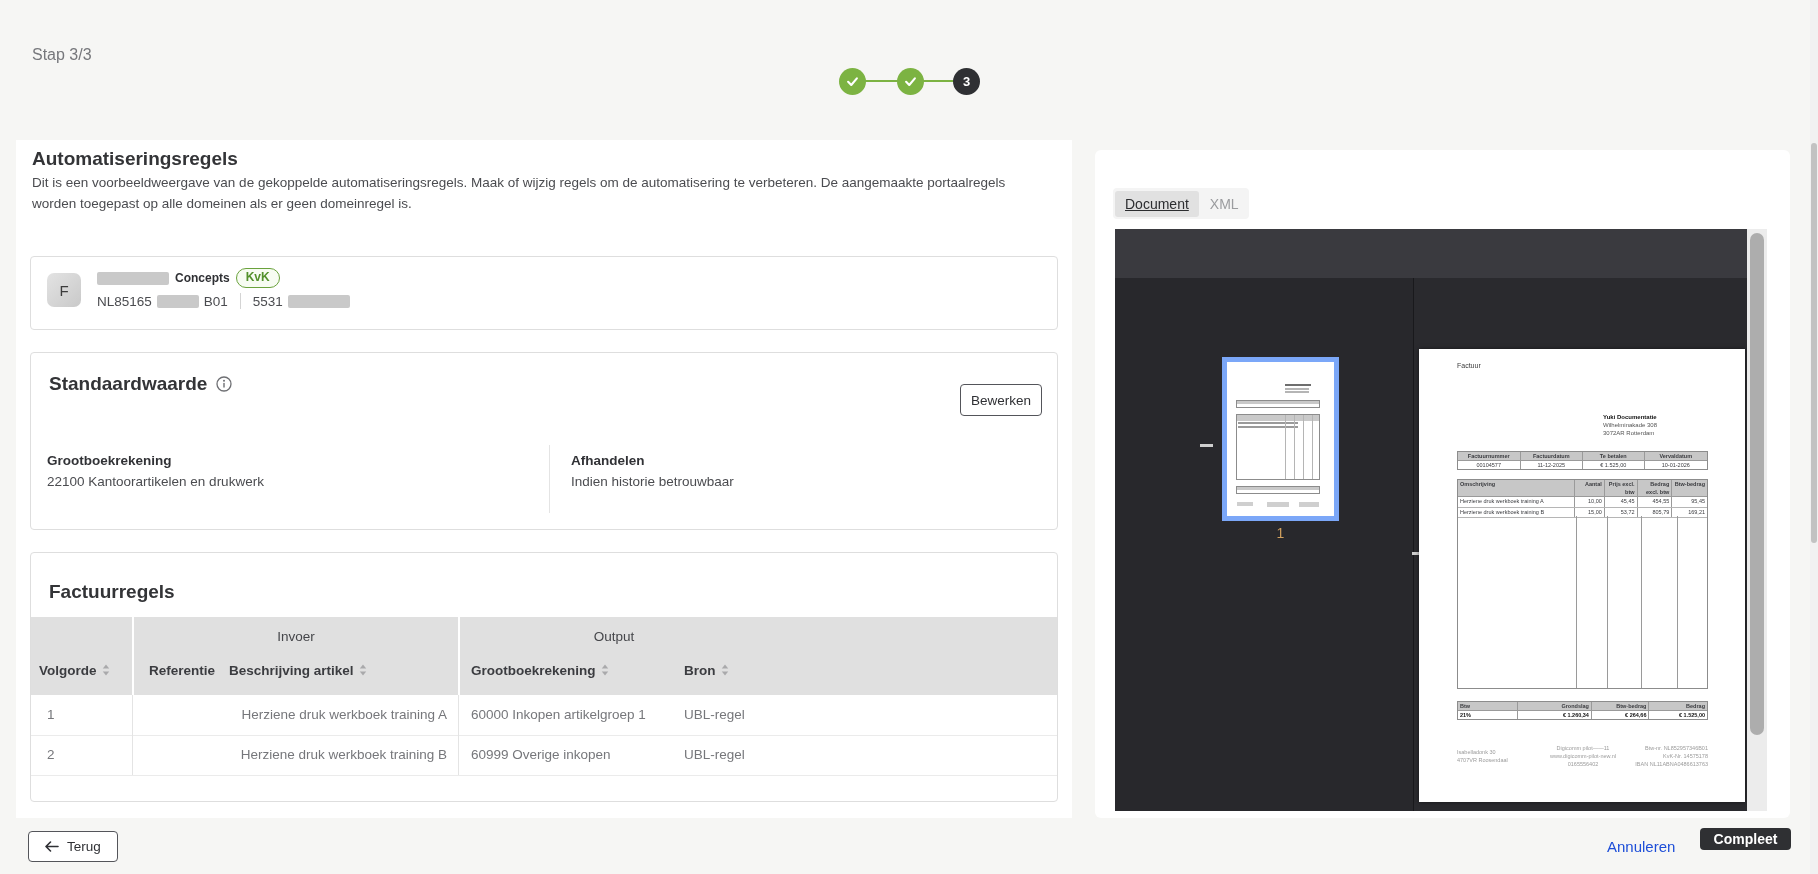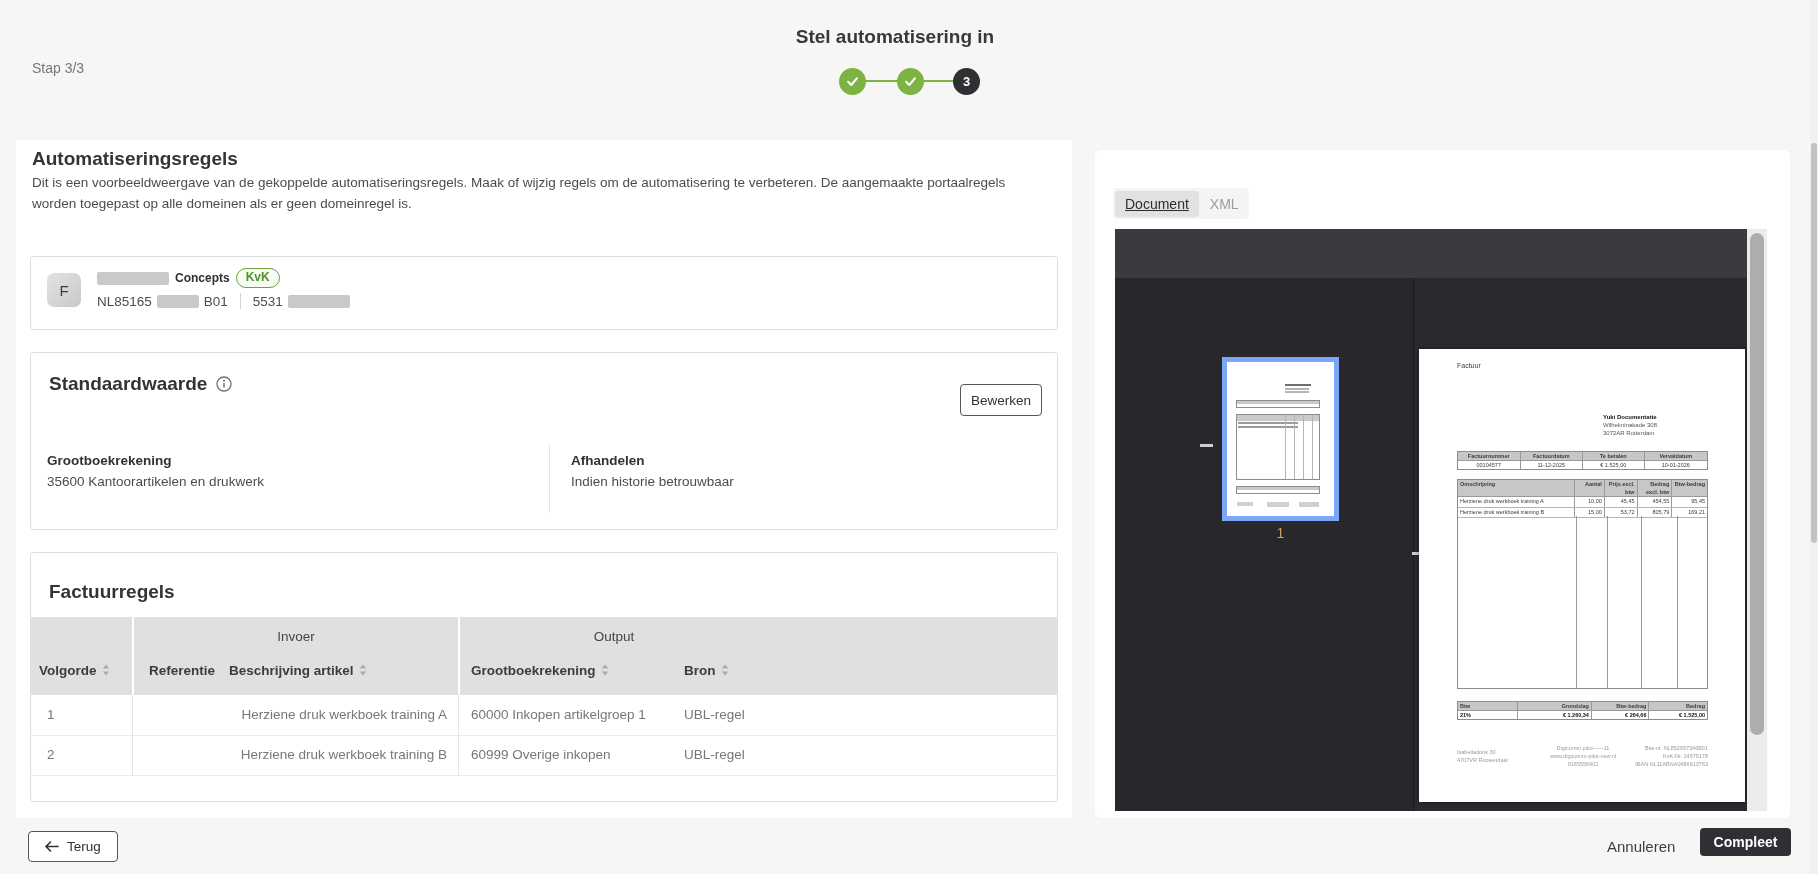--- a/index.html
+++ b/index.html
@@ -28,22 +28,21 @@
   .cell{box-sizing:border-box;border-right:1px solid #9a9a9a;overflow:hidden;}
   .frow{display:flex;}
   .f55{font-size:5.5px;line-height:8px;}
   .sk{position:absolute;background:#b5b5b5;}
 </style>
 </head>
 <body>
 
 <div id="app">
 
-  <div class="abs txt muted" style="left:32px;top:60px;font-size:14px;">Stap 3/3</div>
-  <div class="abs h1" style="left:0;right:28px;top:26px;text-align:center;">Stel automatisering in</div>
+  <div class="abs txt muted" style="left:32px;top:46px;font-size:16px;">Stap 3/3</div>
 
   <div>
     <div class="conn" style="left:864px;width:34px;"></div>
     <div class="conn" style="left:922px;width:34px;"></div>
     <div class="circle" style="left:839px;top:68px;background:#7cb342;">
       <svg width="15" height="15" viewBox="0 0 24 24">
           <path d="M5 12.5 L10 17.5 L19 7" stroke="#fff" stroke-width="3.4" fill="none" stroke-linecap="round" stroke-linejoin="round"></path>
         </svg>
     </div>
     <div class="circle" style="left:897px;top:68px;background:#7cb342;">
@@ -83,21 +82,21 @@
             <circle cx="8" cy="8" r="7" fill="none" stroke="#6e6f73" stroke-width="1.3"></circle>
             <circle cx="8" cy="4.7" r="1" fill="#6e6f73"></circle>
             <rect x="7.3" y="6.8" width="1.4" height="5" rx="0.7" fill="#6e6f73"></rect>
           </svg>
       </div>
       <div class="btn-outline" style="left:929px;top:31px;width:82px;height:32px;">
         <span>Bewerken</span>
       </div>
       <div class="abs" style="left:16px;top:100px;">
         <div class="txt" style="font-weight:bold;color:#313236;">Grootboekrekening</div>
-        <div class="txt" style="margin-top:6px;">35600 Kantoorartikelen en drukwerk</div>
+        <div class="txt" style="margin-top:6px;">22100 Kantoorartikelen en drukwerk</div>
       </div>
       <div class="vline" style="left:518px;top:92px;height:68px;"></div>
       <div class="abs" style="left:540px;top:100px;">
         <div class="txt" style="font-weight:bold;color:#313236;">Afhandelen</div>
         <div class="txt" style="margin-top:6px;">Indien historie betrouwbaar</div>
       </div>
     </div>
 
     <div class="card" style="left:14px;top:412px;width:1028px;height:250px;">
       <div class="abs h2" style="left:18px;top:28px;">Factuurregels</div>
@@ -288,20 +287,20 @@
       <div class="abs" style="left:3px;top:4px;width:14px;height:502px;background:#adadad;border-radius:7px;"></div>
     </div>
   </div>
 
   <div class="btn-outline" style="left:28px;top:831px;width:90px;height:31px;gap:8px;">
     <svg width="14" height="11" viewBox="0 0 14 11">
         <path d="M13 5.5 H1.5 M5.5 1 L1 5.5 L5.5 10" fill="none" stroke="#2f3034" stroke-width="1.6" stroke-linecap="round" stroke-linejoin="round"></path>
       </svg>
     <span>Terug</span>
   </div>
-  <div class="abs" style="left:1607px;top:838px;font-size:15px;color:#404040;cursor:pointer;">Annuleren</div>
-  <div class="btn-dark" style="left:1700px;top:828px;width:91px;height:28px;">Compleet</div>
+  <div class="abs" style="left:1607px;top:838px;font-size:15px;color:#1d4ed8;cursor:pointer;">Annuleren</div>
+  <div class="btn-dark" style="left:1700px;top:828px;width:91px;height:22px;">Compleet</div>
 
   <div class="abs" style="left:1810px;top:0;width:8px;height:874px;background:#f1f1f1;">
     <div class="abs" style="left:1px;top:143px;width:6px;height:400px;background:#c2c2c2;border-radius:3px;"></div>
   </div>
 
 </div>
 
 </body></html>

